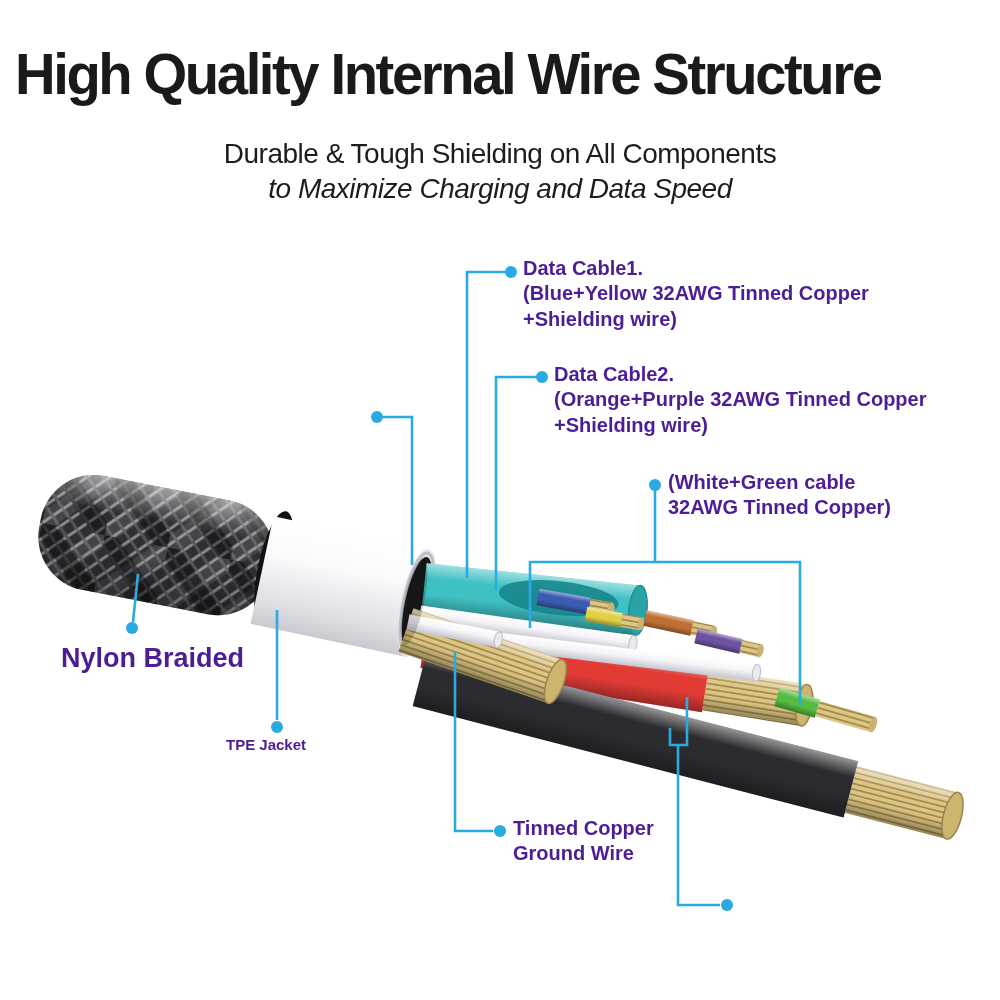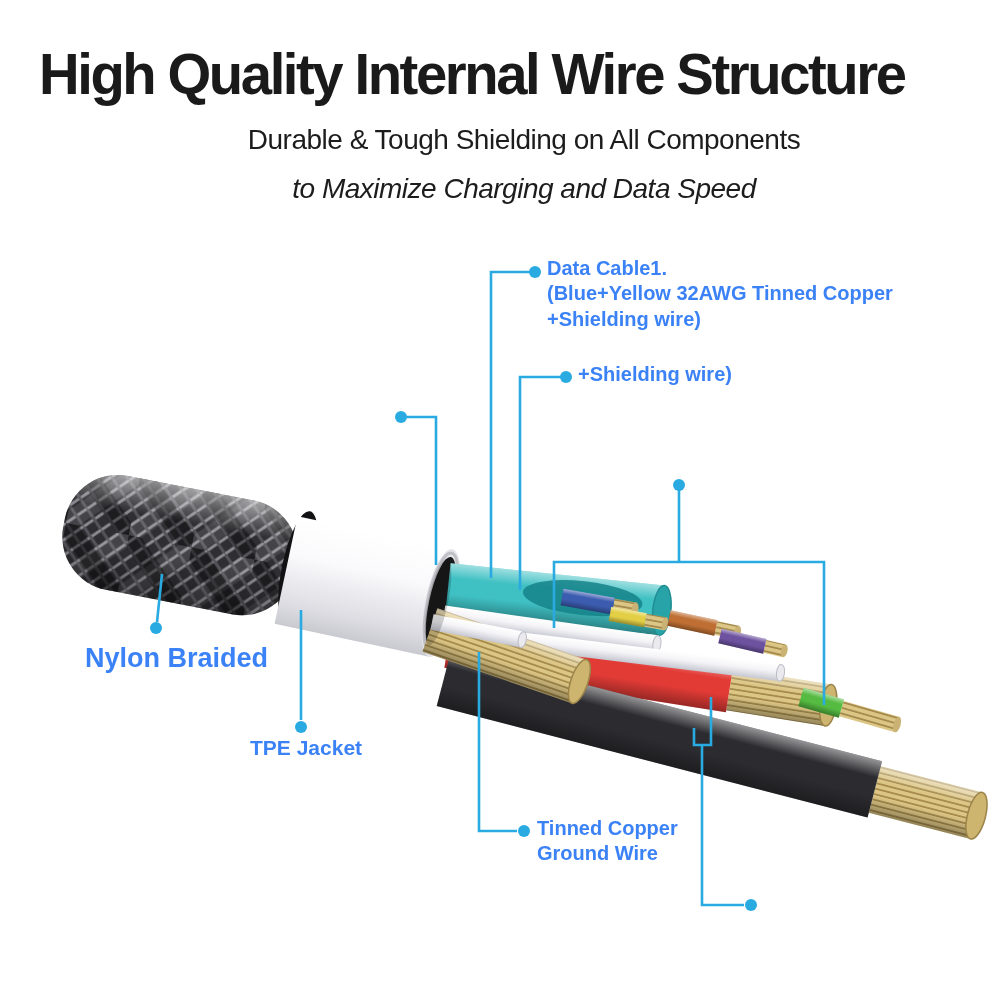--- a/index.html
+++ b/index.html
@@ -1,27 +1,27 @@
 <!DOCTYPE html>
 <html style="--accent: #29abe2;"><head>
 <meta charset="utf-8">
 <style>
   html,body{margin:0;padding:0;background:#ffffff;}
   body{width:1000px;height:1000px;position:relative;overflow:hidden;
        font-family:"Liberation Sans","DejaVu Sans",sans-serif;color:#231f20;}
-  .stage{position:absolute;inset:0;margin-left:24px;}
+  .stage{position:absolute;inset:0;}
   svg.scene{position:absolute;left:0;top:0;}
   .title{margin:0;position:absolute;left:0;top:40px;width:1000px;
          font-size:58px;font-weight:bold;letter-spacing:-2.5px;color:#1a1a1a;
          transform:scaleX(.97);transform-origin:50% 50%;white-space:nowrap;}
   .subtitle{position:absolute;left:0;width:1000px;text-align:center;
             font-size:28px;font-weight:normal;color:#1c1c1c;letter-spacing:-.5px;}
-  .sub1{top:124px;text-align:center;} .sub2{top:173px;font-style:italic;}
+  .sub1{top:138px;text-align:center;} .sub2{top:173px;font-style:italic;}
   .callout{position:absolute;font-size:20px;font-weight:bold;line-height:1.27;
-           color:#3b82f6;white-space:nowrap;}
+           color:#4c1d95;white-space:nowrap;}
   .leader{fill:none;stroke:var(--accent,#29abe2);stroke-width:2.6px;}
   .dot{fill:var(--accent,#29abe2);stroke:none;}
 </style>
 </head>
 <body>
 
 <div class="stage">
 
   <svg class="scene" width="1000" height="1000" viewBox="0 0 1000 1000">
     <defs>
@@ -195,32 +195,36 @@
   <div class="subtitle sub1">Durable &amp; Tough Shielding on All Components</div>
   <div class="subtitle sub2">to Maximize Charging and Data Speed</div>
 
   <div class="callout" style="left:523px;top:256px">
     <div>Data Cable1.</div>
     <div>(Blue+Yellow 32AWG Tinned Copper</div>
     <div> +Shielding wire)</div>
   </div>
 
   <div class="callout" style="left:554px;top:362px">
+    <div>Data Cable2.</div>
+    <div>(Orange+Purple 32AWG Tinned Copper</div>
     <div> +Shielding wire)</div>
   </div>
 
   <div class="callout" style="left:668px;top:470px">
+    <div>(White+Green cable</div>
+    <div> 32AWG Tinned Copper)</div>
   </div>
 
 
   <div class="callout" style="left:61px;top:641px;font-size:27px">
     <div>Nylon Braided</div>
   </div>
 
-  <div class="callout" style="left:226px;top:735px;font-size:21px">
+  <div class="callout" style="left:226px;top:735px;font-size:15px">
     <div>TPE Jacket</div>
   </div>
 
   <div class="callout" style="left:513px;top:816px">
     <div>Tinned Copper</div>
     <div>Ground Wire</div>
   </div>
 
 
 </div>

